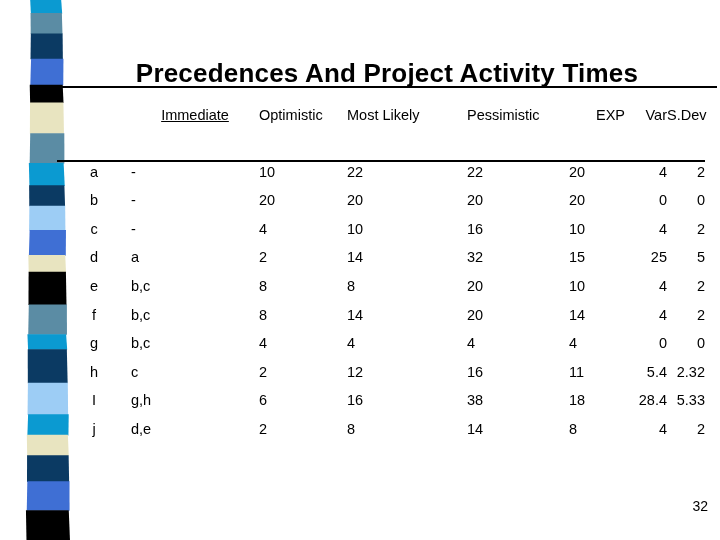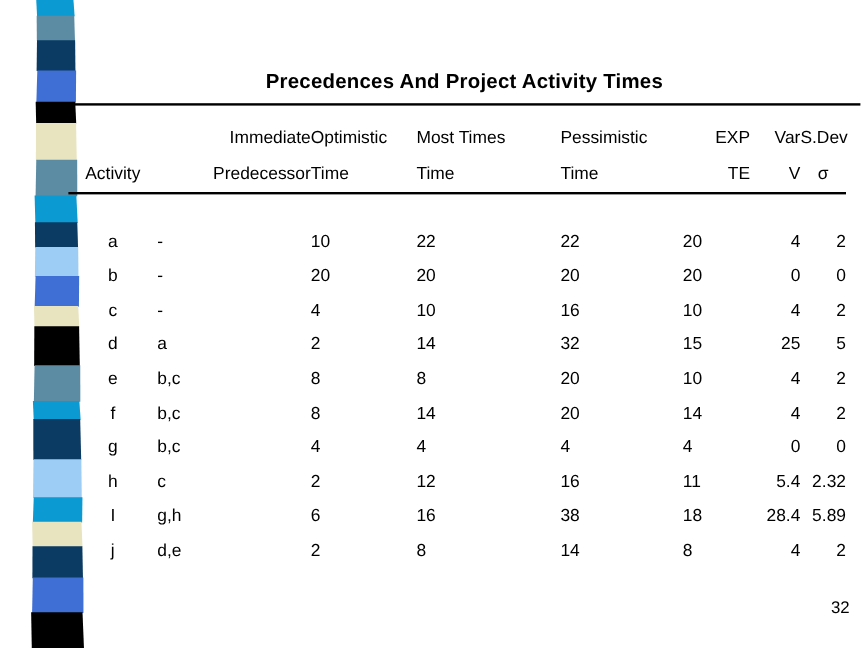--- a/index.html
+++ b/index.html
@@ -25,21 +25,21 @@
     height: 540px;
   }
 
   
   #slide-title {
     position: absolute;
     left: 57px;
     top: 58px;
     width: 660px;
     text-align: center;
-    font-size: 17px;
+    font-size: 26px;
     font-weight: bold;
     letter-spacing: .2px;
     white-space: nowrap;
   }
   #title-rule {
     position: absolute;
     left: 57px;
     top: 86px;
     width: 660px;
     height: 2px;
@@ -76,21 +76,21 @@
   col.c-pess  { width: 102px; }
   col.c-exp   { width: 56px; }
   col.c-var   { width: 42px; }
   col.c-sd    { width: 38px; }
 
   
   tr.hdr-top th  { height: 26px; }
   tr.hdr-bot th  { height: 30px; }
 
   th.h-act   { text-align: center; }
-  th.h-pred  { text-align: right;   padding-left: 8px; }
+  th.h-pred  { text-align: center;   padding-left: 8px; text-decoration: underline; }
   th.h-opt   { text-align: left;   padding-left: 4px; margin-left: 16px; }
   th.h-ml    { text-align: left;   padding-left: 4px; }
   th.h-pess  { text-align: left;   padding-left: 0px; }
   th.h-exp   { text-align: right;   padding-left: 2px; }
   th.h-var   { text-align: right;  padding-right: 2px; }
   th.h-sd    {  padding-right: 1px; }
 
   #header-rule {
     position: absolute;
     left: 57px;
@@ -162,35 +162,25 @@
       <col class="c-pess">
         <col class="c-exp">
         <col class="c-var">
         <col class="c-sd">
     </colgroup>
     <thead>
       <tr class="hdr-top">
         <th class="h-act"></th>
         <th class="h-pred">Immediate</th>
         <th class="h-opt">Optimistic</th>
-        <th class="h-ml">Most Times</th>
+        <th class="h-ml">Most Likely</th>
         <th class="h-pess">Pessimistic</th>
         <th class="h-exp">EXP</th>
         <th class="h-var">Var</th>
         <th class="h-sd">S.Dev</th>
-      </tr>
-      <tr class="hdr-bot">
-        <th class="h-act">Activity</th>
-        <th class="h-pred">Predecessor</th>
-        <th class="h-opt">Time</th>
-        <th class="h-ml">Time</th>
-        <th class="h-pess">Time</th>
-        <th class="h-exp">TE</th>
-        <th class="h-var">V</th>
-        <th class="h-sd">σ</th>
       </tr>
     </thead>
     <tbody id="table-body">
         <tr>
           <td colspan="8" id="table-body-spacer"></td>
         </tr>
         <tr>
           <td class="d-act">a</td>
           <td class="d-pred">-</td>
           <td class="d-opt">10</td>
@@ -271,21 +261,21 @@
           <td class="d-sd">2.32</td>
         </tr>
         <tr>
           <td class="d-act">I</td>
           <td class="d-pred">g,h</td>
           <td class="d-opt">6</td>
           <td class="d-ml">16</td>
           <td class="d-pess">38</td>
           <td class="d-exp">18</td>
           <td class="d-var">28.4</td>
-          <td class="d-sd">5.89</td>
+          <td class="d-sd">5.33</td>
         </tr>
         <tr>
           <td class="d-act">j</td>
           <td class="d-pred">d,e</td>
           <td class="d-opt">2</td>
           <td class="d-ml">8</td>
           <td class="d-pess">14</td>
           <td class="d-exp">8</td>
           <td class="d-var">4</td>
           <td class="d-sd">2</td>

